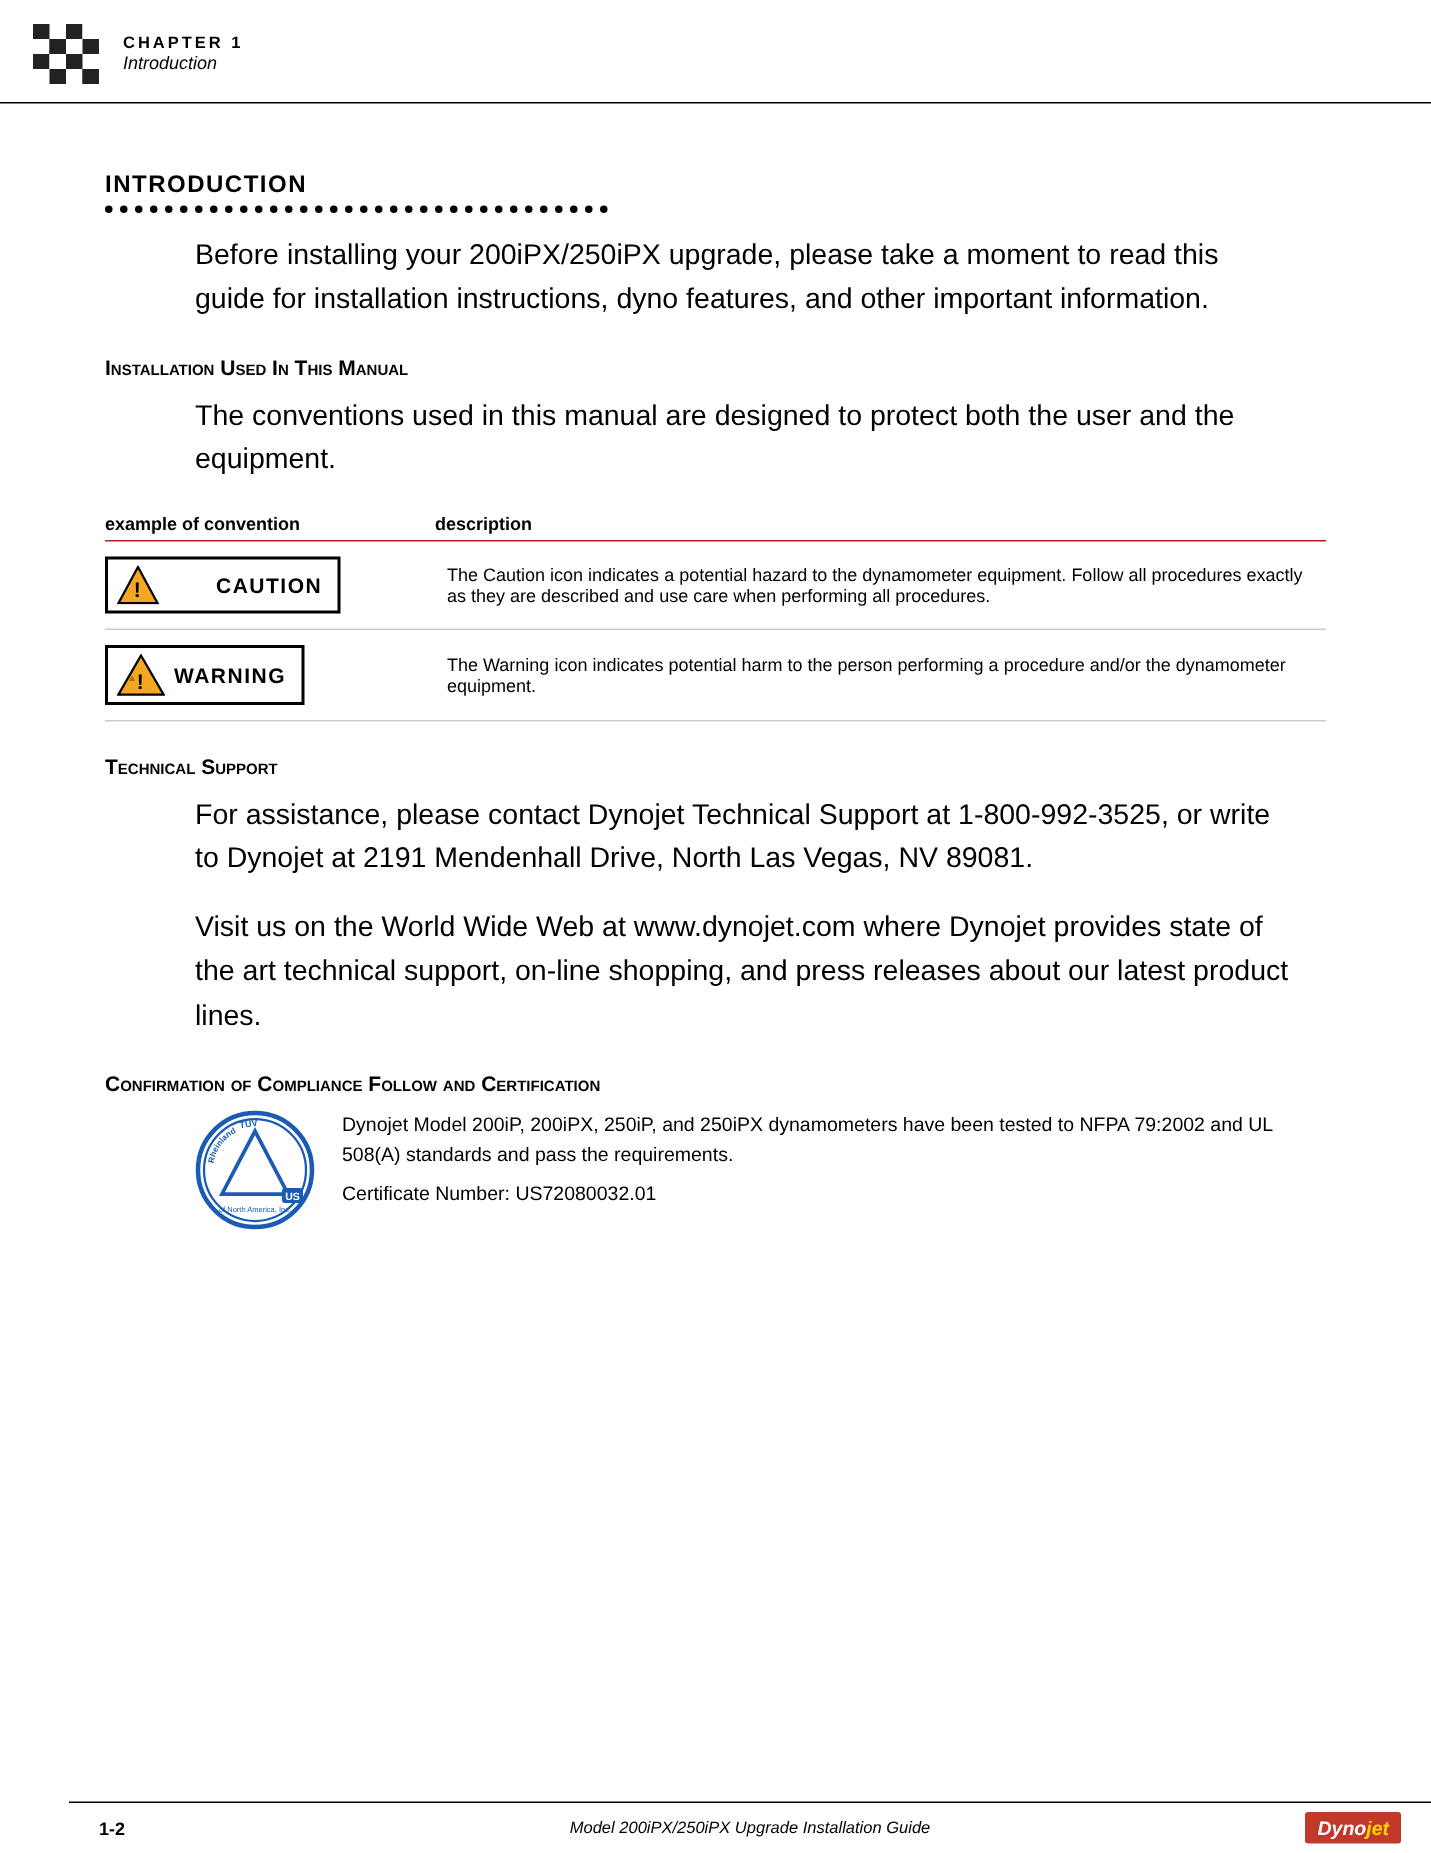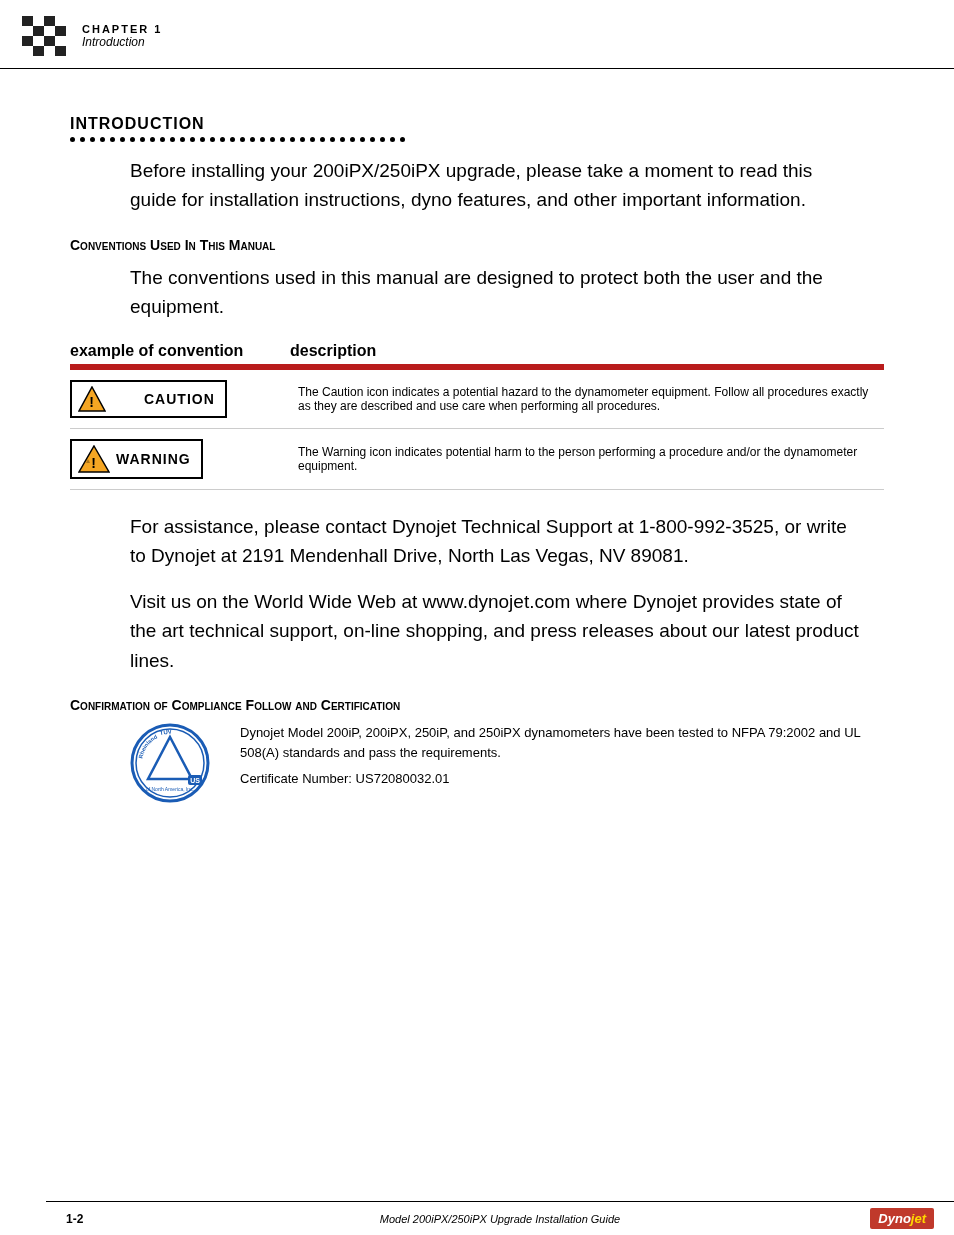--- a/index.html
+++ b/index.html
@@ -79,25 +79,25 @@
 
     
     .conventions-table {
       width: 100%;
       border-collapse: collapse;
       margin-top: 10px;
       margin-bottom: 10px;
     }
     .conventions-table th {
       font-family: Arial, sans-serif;
-      font-size: 16px;
+      font-size: 12px;
       font-weight: bold;
       text-align: left;
       padding: 4px 8px 4px 0;
-      border-bottom: 6px solid #b91c1c;
+      border-bottom: 1px solid #b91c1c;
     }
     .conventions-table th:first-child {
       width: 220px;
       padding-left: 0;
     }
     .conventions-table td {
       font-family: Arial, sans-serif;
       font-size: 12px;
       padding: 10px 8px;
       vertical-align: middle;
@@ -146,21 +146,20 @@
     }
     .tuv-logo {
       flex-shrink: 0;
       width: 80px;
       height: 80px;
     }
     .cert-text {
       font-family: Arial, sans-serif;
       font-size: 13px;
       line-height: 1.55;
-      margin-left: 12px;
     }
 
     
     .footer {
       position: absolute;
       bottom: 0;
       left: 0;
       right: 0;
       border-top: 1.5px solid #000;
       padding: 6px 20px;
@@ -261,21 +260,21 @@
       <span style="display:inline-block;width:5px;height:5px;border-radius:50%;background:#000;margin-right:5px;"></span>
       <span style="display:inline-block;width:5px;height:5px;border-radius:50%;background:#000;margin-right:5px;"></span>
       <span style="display:inline-block;width:5px;height:5px;border-radius:50%;background:#000;margin-right:5px;"></span>
       <span style="display:inline-block;width:5px;height:5px;border-radius:50%;background:#000;margin-right:5px;"></span>
       <span style="display:inline-block;width:5px;height:5px;border-radius:50%;background:#000;"></span>
     </div>
     <p class="body-text">Before installing your 200iPX/250iPX upgrade, please take a moment to read this guide for installation instructions, dyno features, and other important information.</p>
   </div>
 
   <div>
-    <div class="subsection-title">Conventions Used In This Manual</div>
+    <div class="subsection-title">Installation Used In This Manual</div>
     <p class="body-text">The conventions used in this manual are designed to protect both the user and the equipment.</p>
 
     <table class="conventions-table">
       <thead>
         <tr>
           <th>example of convention</th>
           <th>description</th>
         </tr>
       </thead>
       <tbody>
@@ -304,20 +303,21 @@
               <span style="font-family:Arial,sans-serif;font-size:14px;font-weight:bold;letter-spacing:1px;">WARNING</span>
             </div>
           </td>
           <td>The Warning icon indicates potential harm to the person performing a procedure and/or the dynamometer equipment.</td>
         </tr>
       </tbody>
     </table>
   </div>
 
   <div style="margin-top:22px;">
+    <div class="subsection-title">Technical Support</div>
     <p class="body-text">For assistance, please contact Dynojet Technical Support at 1-800-992-3525, or write to Dynojet at 2191 Mendenhall Drive, North Las Vegas, NV 89081.</p>
     <p class="body-text">Visit us on the World Wide Web at www.dynojet.com where Dynojet provides state of the art technical support, on-line shopping, and press releases about our latest product lines.</p>
   </div>
 
   <div style="margin-top:22px;">
     <div class="subsection-title">Confirmation of Compliance Follow and Certification</div>
     <div class="cert-section">
 
       <svg class="tuv-logo" viewBox="0 0 80 80" xmlns="http://www.w3.org/2000/svg">
         <circle cx="40" cy="40" r="38" fill="#fff" stroke="#1a5cb5" stroke-width="3"></circle>

